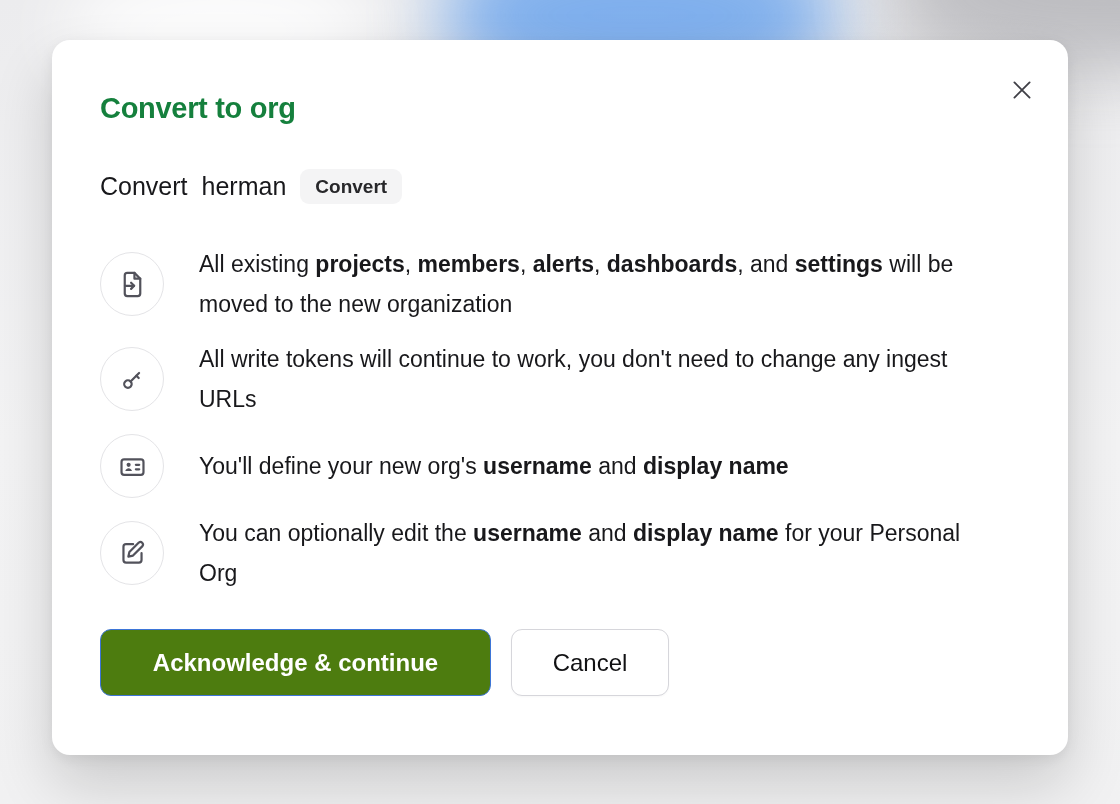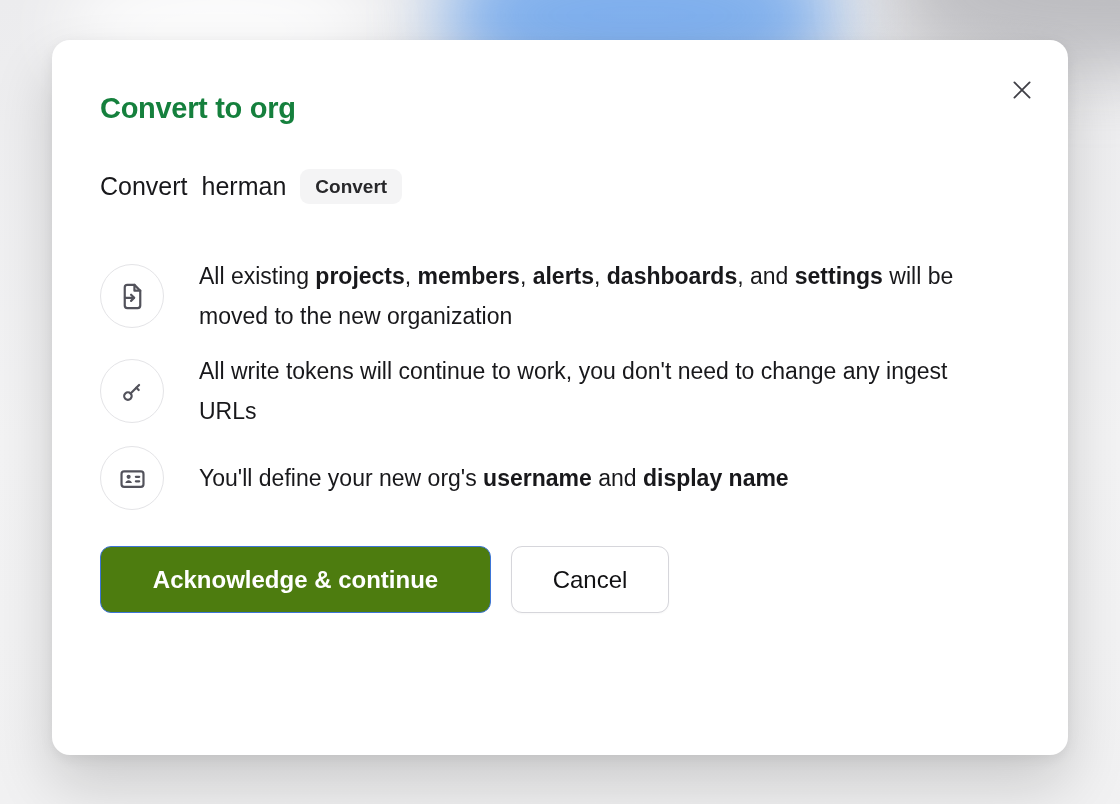--- a/index.html
+++ b/index.html
@@ -31,21 +31,21 @@
     margin-top:44px; font-size:25px; color:#18181b;
     display:flex; align-items:center; gap:14px; white-space:nowrap;
   }
   .subtitle .seg { display:inline; }
   .b { font-weight:400; }
   .sb { font-weight:600; }
   .badge {
     display:inline-flex; align-items:center; background:#f4f4f5; color:#27272a;
     font-size:19px; font-weight:600; padding:8px 15px; border-radius:9px; line-height:1;
   }
-  .items { margin-top:52px; display:flex; flex-direction:column; gap:15px; }
+  .items { margin-top:40px; display:flex; flex-direction:column; gap:15px; }
   .item { display:flex; align-items:center; gap:35px; }
   .icon-circle {
     flex:0 0 auto; width:64px; height:64px; border-radius:50%;
     border:1.5px solid #e4e4e7; display:flex; align-items:center; justify-content:center;
     color:#52525b; background:#fff;
   }
   .icon-circle svg { width:31px; height:31px; }
   .item-text { font-size:23px; line-height:40px; color:#18181b; max-width:775px; }
   .actions { margin-top:36px; display:flex; gap:20px; }
   .btn {
@@ -120,20 +120,29 @@
           <rect x="3.5" y="6.5" width="17" height="12" rx="2"></rect>
           <circle cx="9" cy="10.7" r="1.6" fill="currentColor" stroke="none"></circle>
           <path d="M6.4 15.4c.5-1.4 1.4-2.1 2.6-2.1s2.1.7 2.6 2.1z" fill="currentColor" stroke="none"></path>
           <path d="M14.6 10.7h2.6"></path>
           <path d="M14.6 14.2h2.6"></path>
         </svg>
       </span>
       <div class="item-text"><span>You'll define your new org's </span><span class="sb">username</span><span> and </span><span class="sb">display name</span></div>
     </div>
 
+    <div class="item">
+      <span class="icon-circle">
+        <svg viewBox="0 0 24 24" fill="none" stroke="currentColor" stroke-width="1.7" stroke-linecap="round" stroke-linejoin="round">
+          <path d="M12.5 4.8H7a2 2 0 0 0-2 2V17a2 2 0 0 0 2 2h10a2 2 0 0 0 2-2v-5.3"></path>
+          <path d="M16.9 3.5a2 2 0 0 1 2.8 2.8l-7.3 7.3-3.6.8.8-3.6z"></path>
+        </svg>
+      </span>
+      <div class="item-text"><span>You can optionally edit the </span><span class="sb">username</span><span> and </span><span class="sb">display name</span><span> for your Personal Org</span></div>
+    </div>
 
   </div>
 
   <div class="actions">
     <button class="btn btn-primary">Acknowledge &amp; continue</button>
     <button class="btn btn-secondary">Cancel</button>
   </div>
 
 </div>
 

